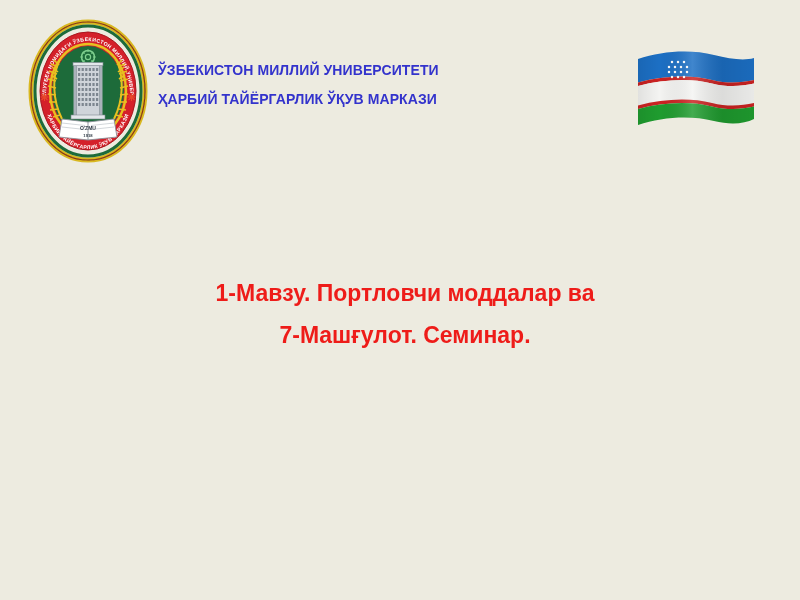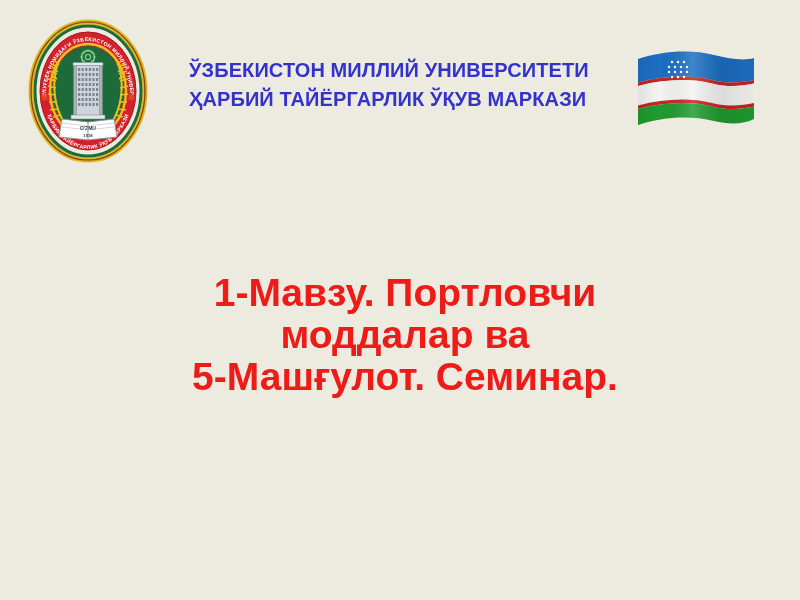--- a/index.html
+++ b/index.html
@@ -26,25 +26,25 @@
     left: 28px;
     top: 19px;
     width: 120px;
     height: 144px;
   }
   #emblem svg { display: block; width: 120px; height: 144px; }
 
   
   #header-text {
     position: absolute;
-    left: 189px;
+    left: 158px;
     top: 56px;
     width: 452px;
     color: #3333cc;
-    font-size: 20px;
+    font-size: 14px;
     font-weight: bold;
     line-height: 29px;
     letter-spacing: 0.1px;
     text-align: left;
     white-space: nowrap;
   }
   #header-text .hline { display: block; }
 
   
   #flag {
@@ -57,21 +57,21 @@
   #flag svg { display: block; width: 126px; height: 95px; }
 
   
   #body-title {
     position: absolute;
     left: 120px;
     top: 272px;
     width: 570px;
     text-align: center;
     color: #ee1c19;
-    font-size: 39px;
+    font-size: 23px;
     font-weight: bold;
     line-height: 42px;
   }
   #body-title .bline { display: block; }
 </style>
 </head>
 <body>
 
 <div id="slide">
 
@@ -303,16 +303,16 @@
             <circle cx="52" cy="32" r="1.25"></circle>
         </g>
 
         <rect x="0" y="0" width="126" height="95" fill="url(#shade)"></rect>
       </g>
     </svg>
   </div>
 
   <div id="body-title">
     <span class="bline">1-Мавзу. Портловчи моддалар ва</span>
-    <span class="bline">5-Машғулот. Семинар.</span>
+    <span class="bline">7-Машғулот. Семинар.</span>
   </div>
 
 </div>
 
 </body></html>

